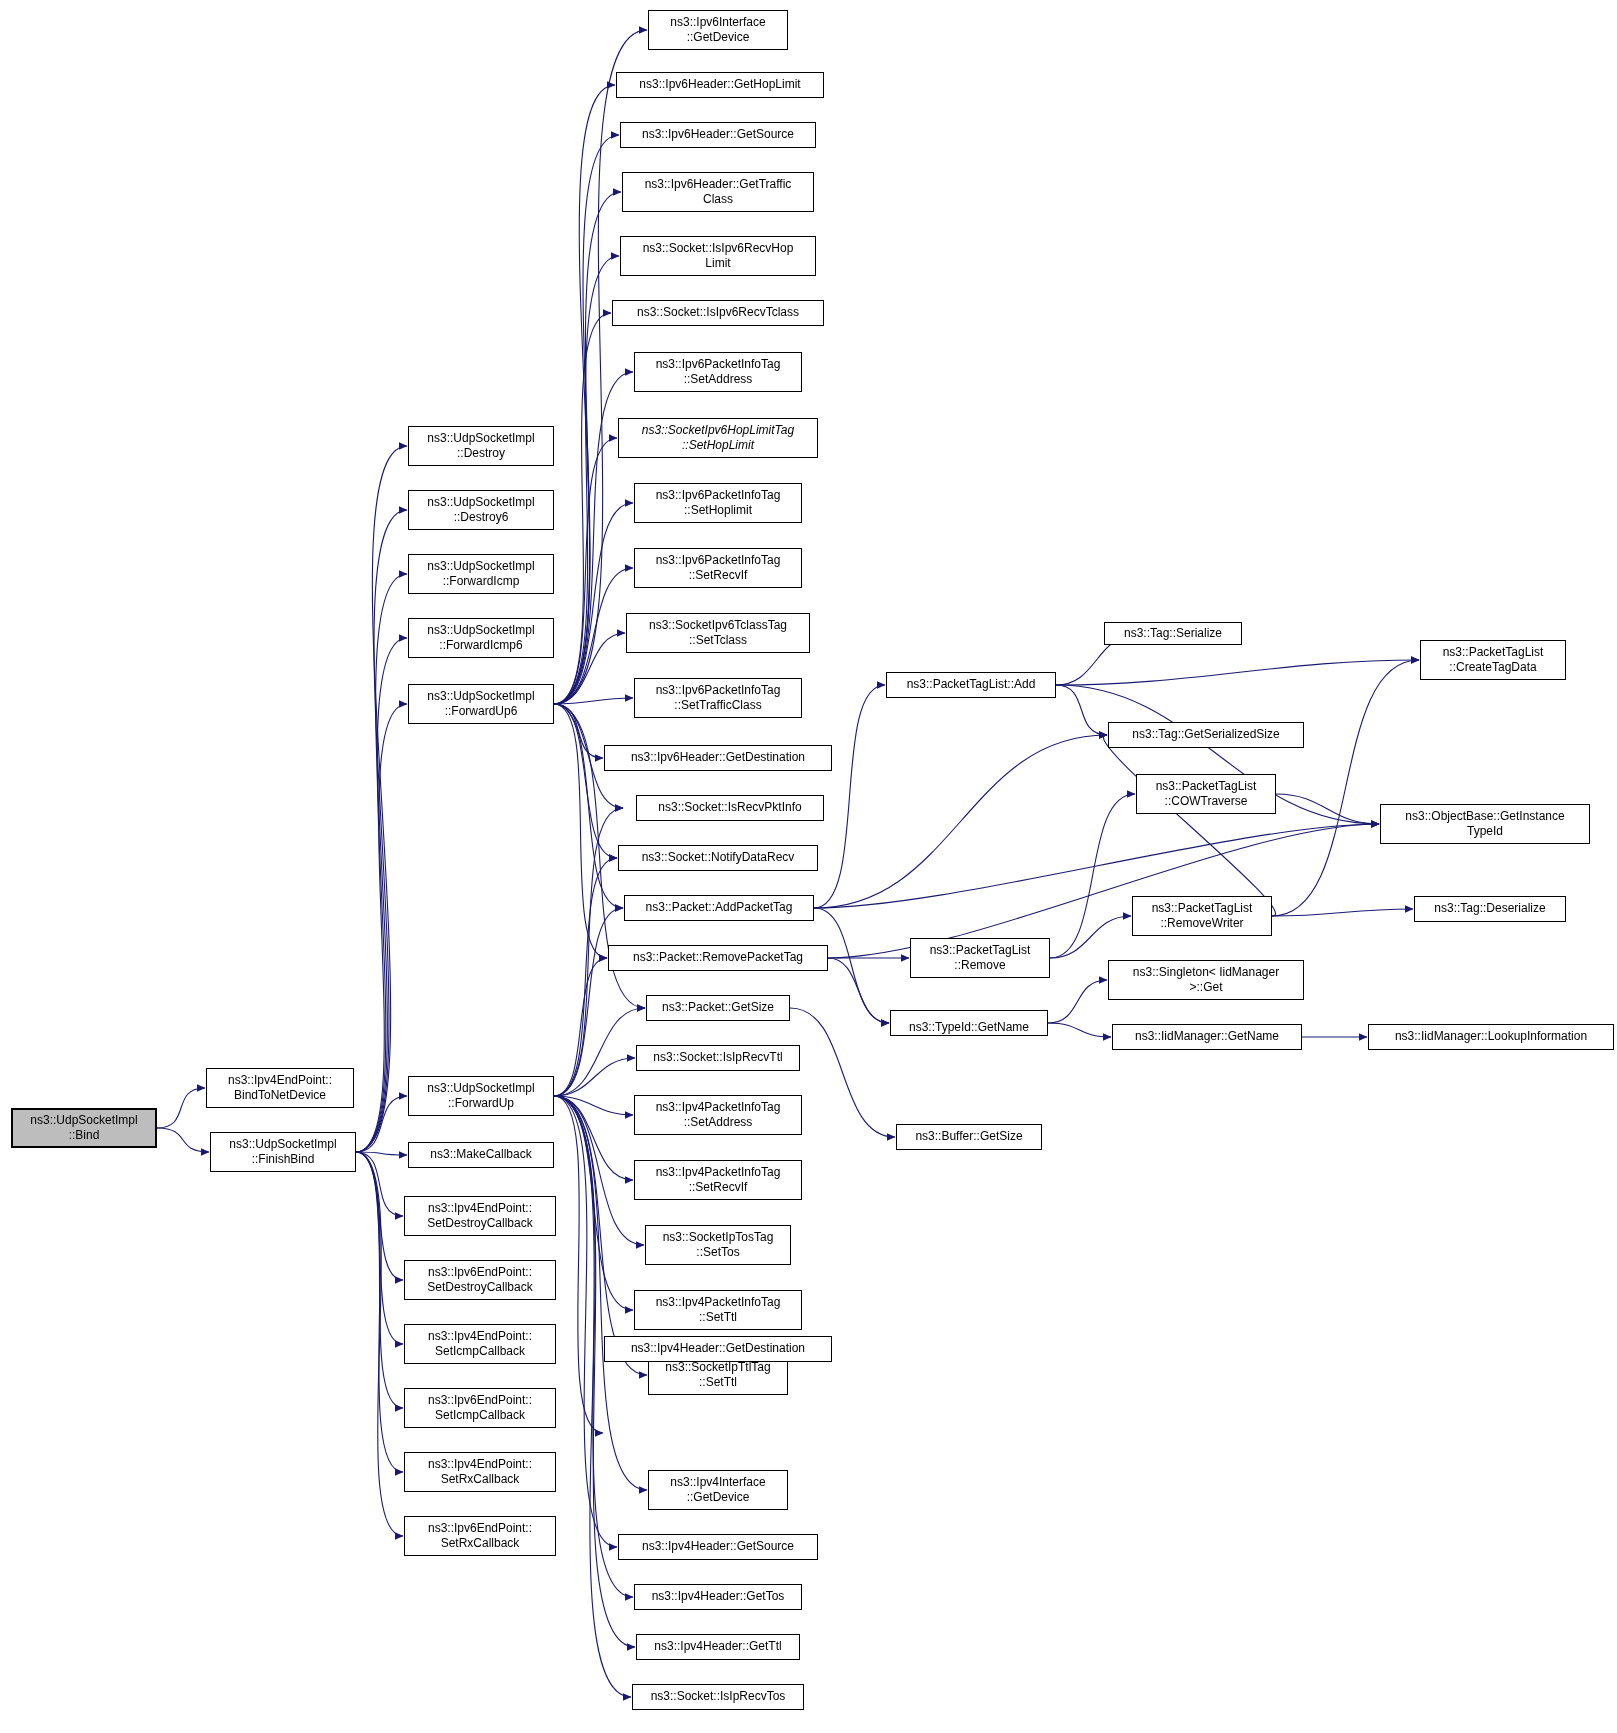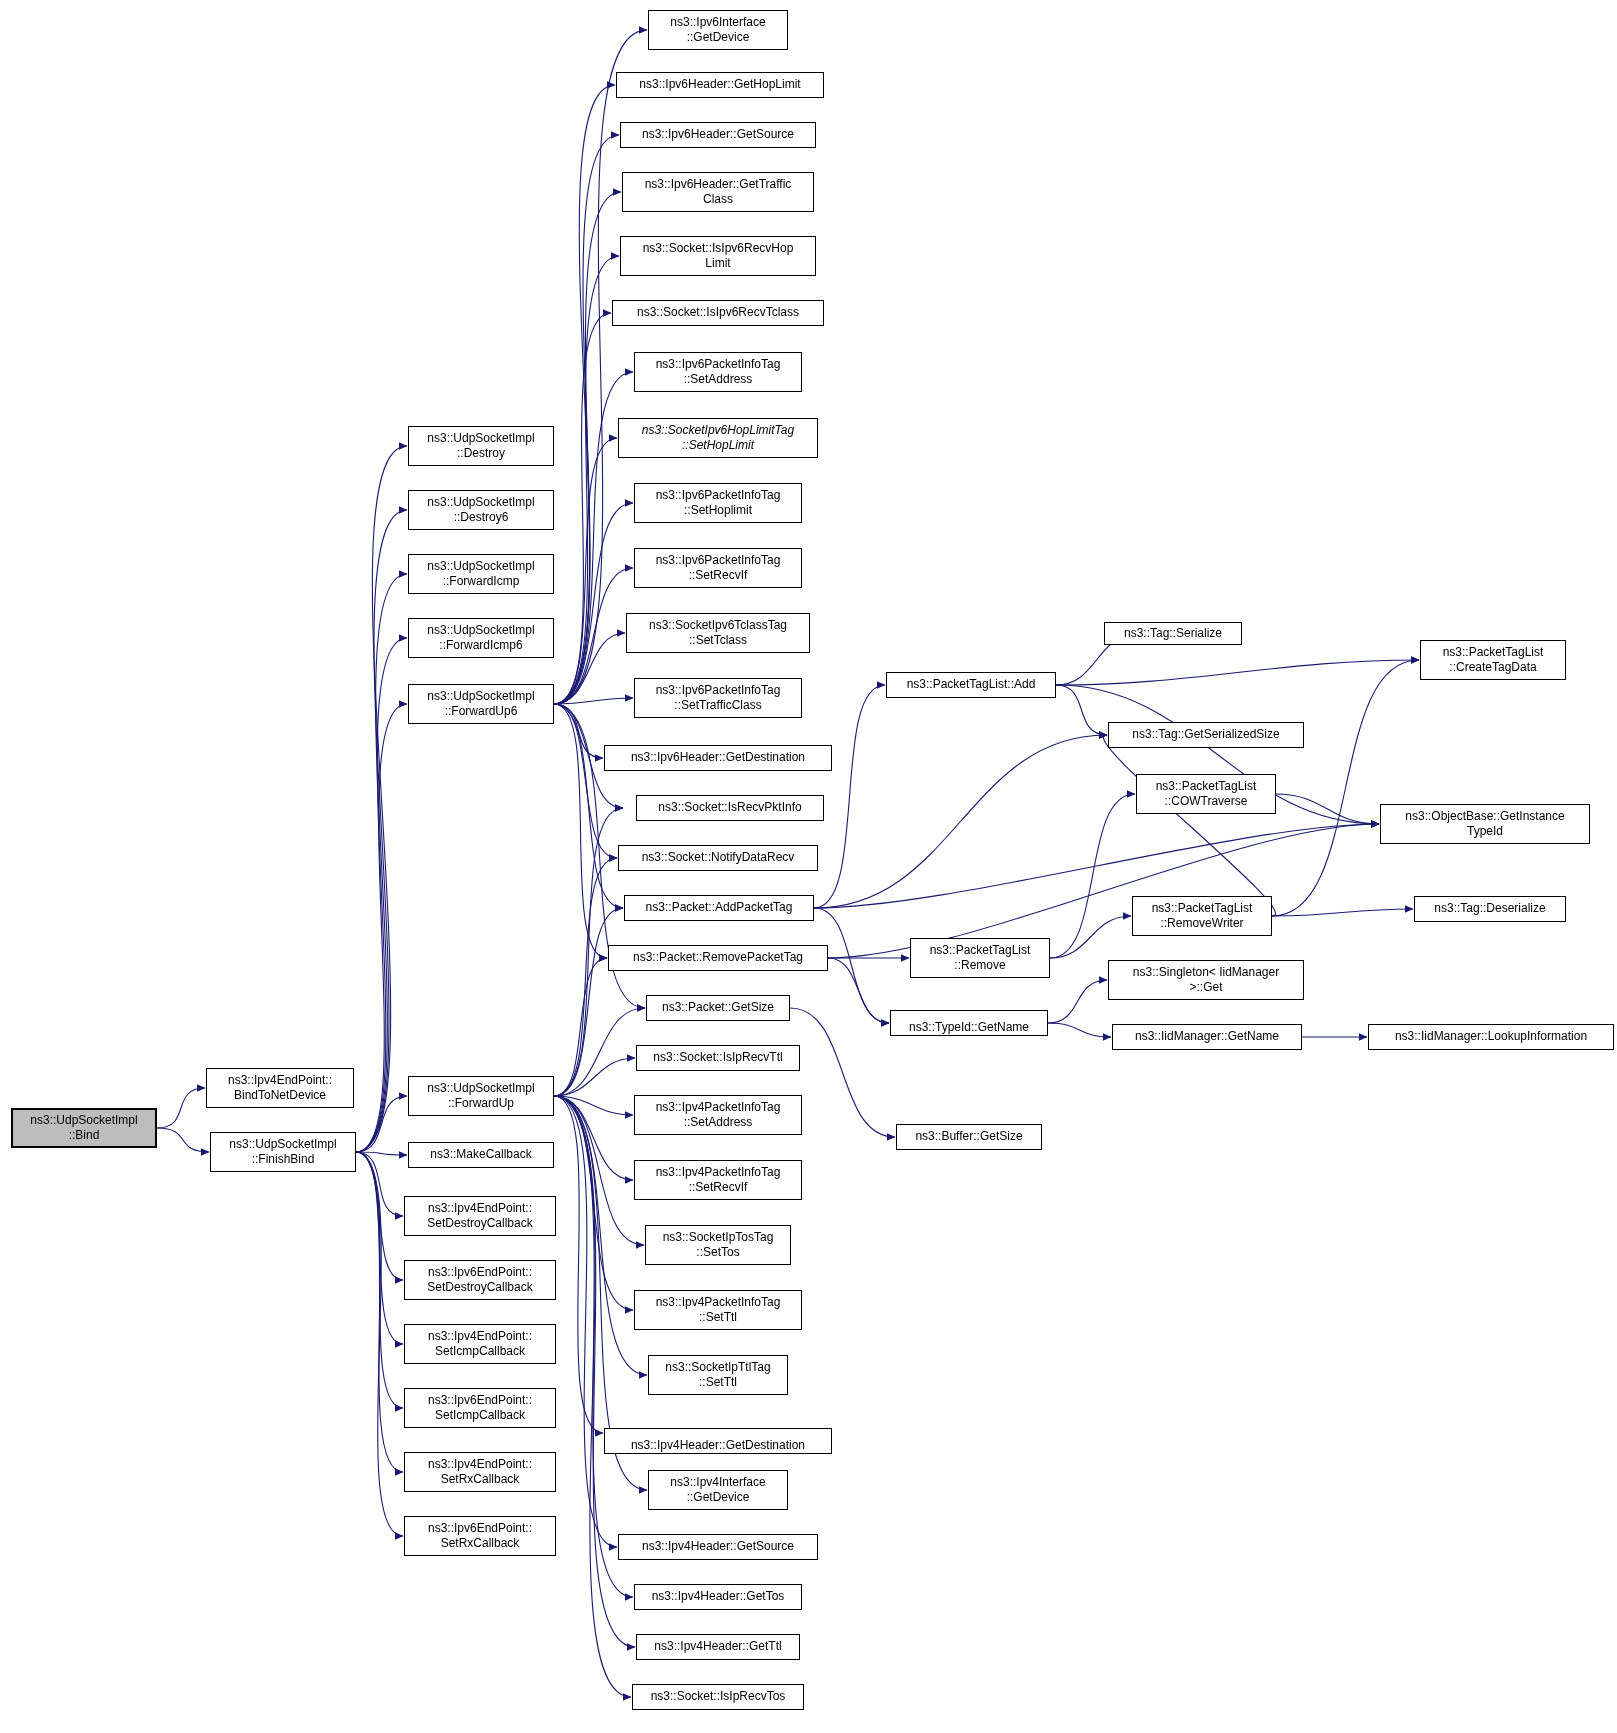--- a/index.html
+++ b/index.html
@@ -268,21 +268,21 @@
         <span>::SetTos</span>
       </div>
       <div class="node" style="left: 634px; top: 1290px; width: 168px; height: 40px;">
         <span>ns3::Ipv4PacketInfoTag</span>
         <span>::SetTtl</span>
       </div>
       <div class="node" style="left: 648px; top: 1355px; width: 140px; height: 40px;">
         <span>ns3::SocketIpTtlTag</span>
         <span>::SetTtl</span>
       </div>
-      <div class="node" style="left: 604px; top: 1428px; width: 228px; height: 26px; justify-content: flex-end;">
+      <div class="node" style="left: 604px; top: 1336px; width: 228px; height: 26px;">
         <span>ns3::Ipv4Header::GetDestination</span>
       </div>
       <div class="node" style="left: 648px; top: 1470px; width: 140px; height: 40px;">
         <span>ns3::Ipv4Interface</span>
         <span>::GetDevice</span>
       </div>
       <div class="node" style="left: 618px; top: 1534px; width: 200px; height: 26px;">
         <span>ns3::Ipv4Header::GetSource</span>
       </div>
       <div class="node" style="left: 634px; top: 1584px; width: 168px; height: 26px;">

